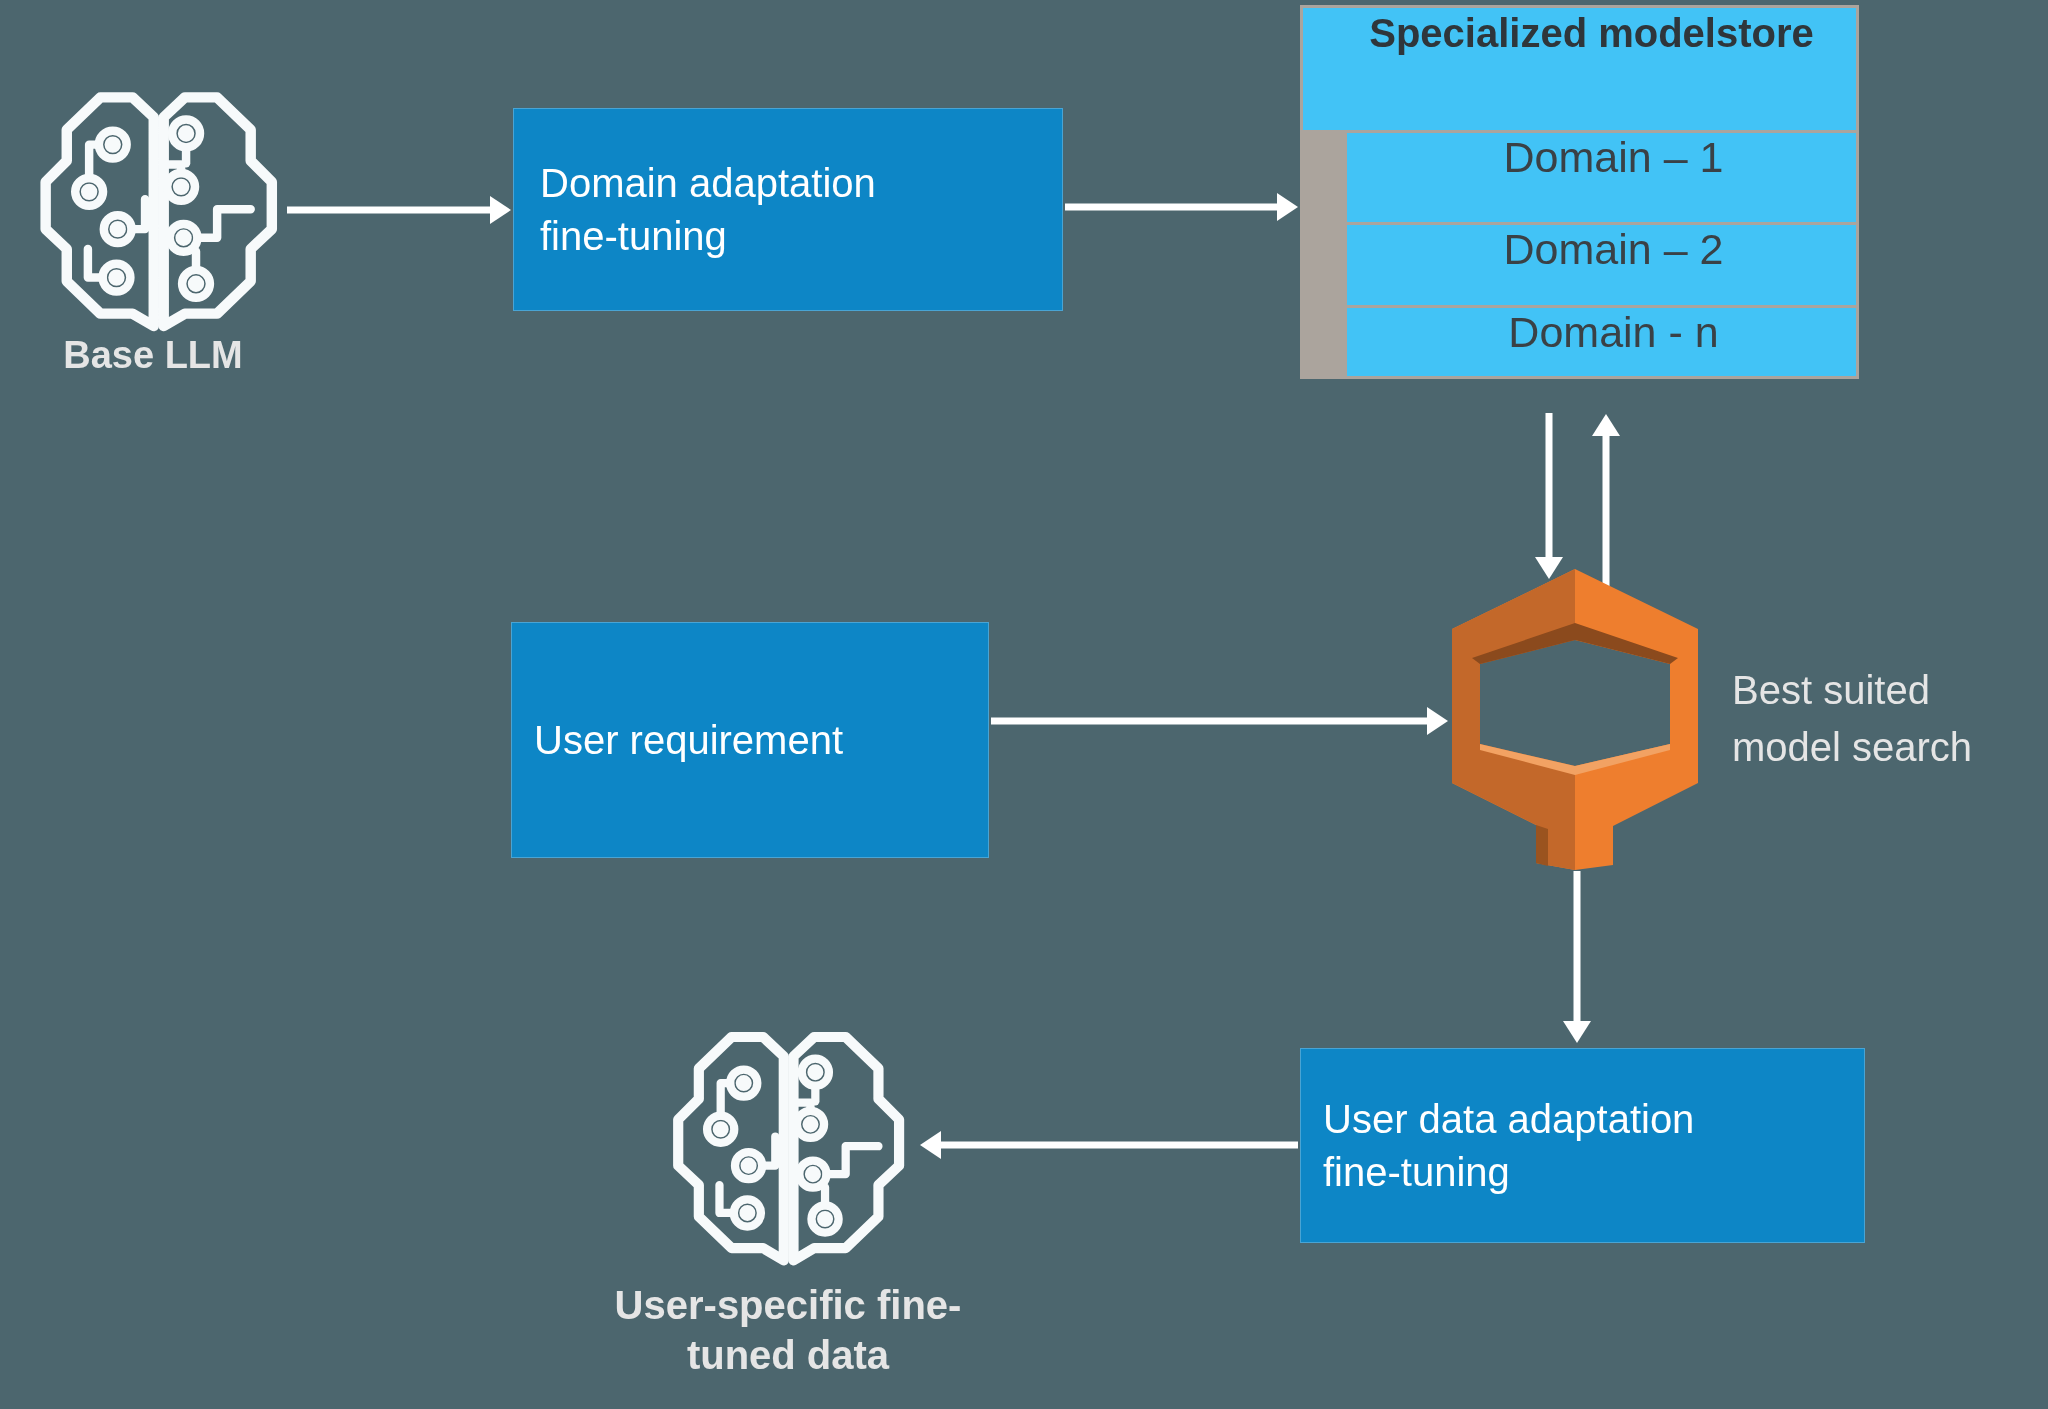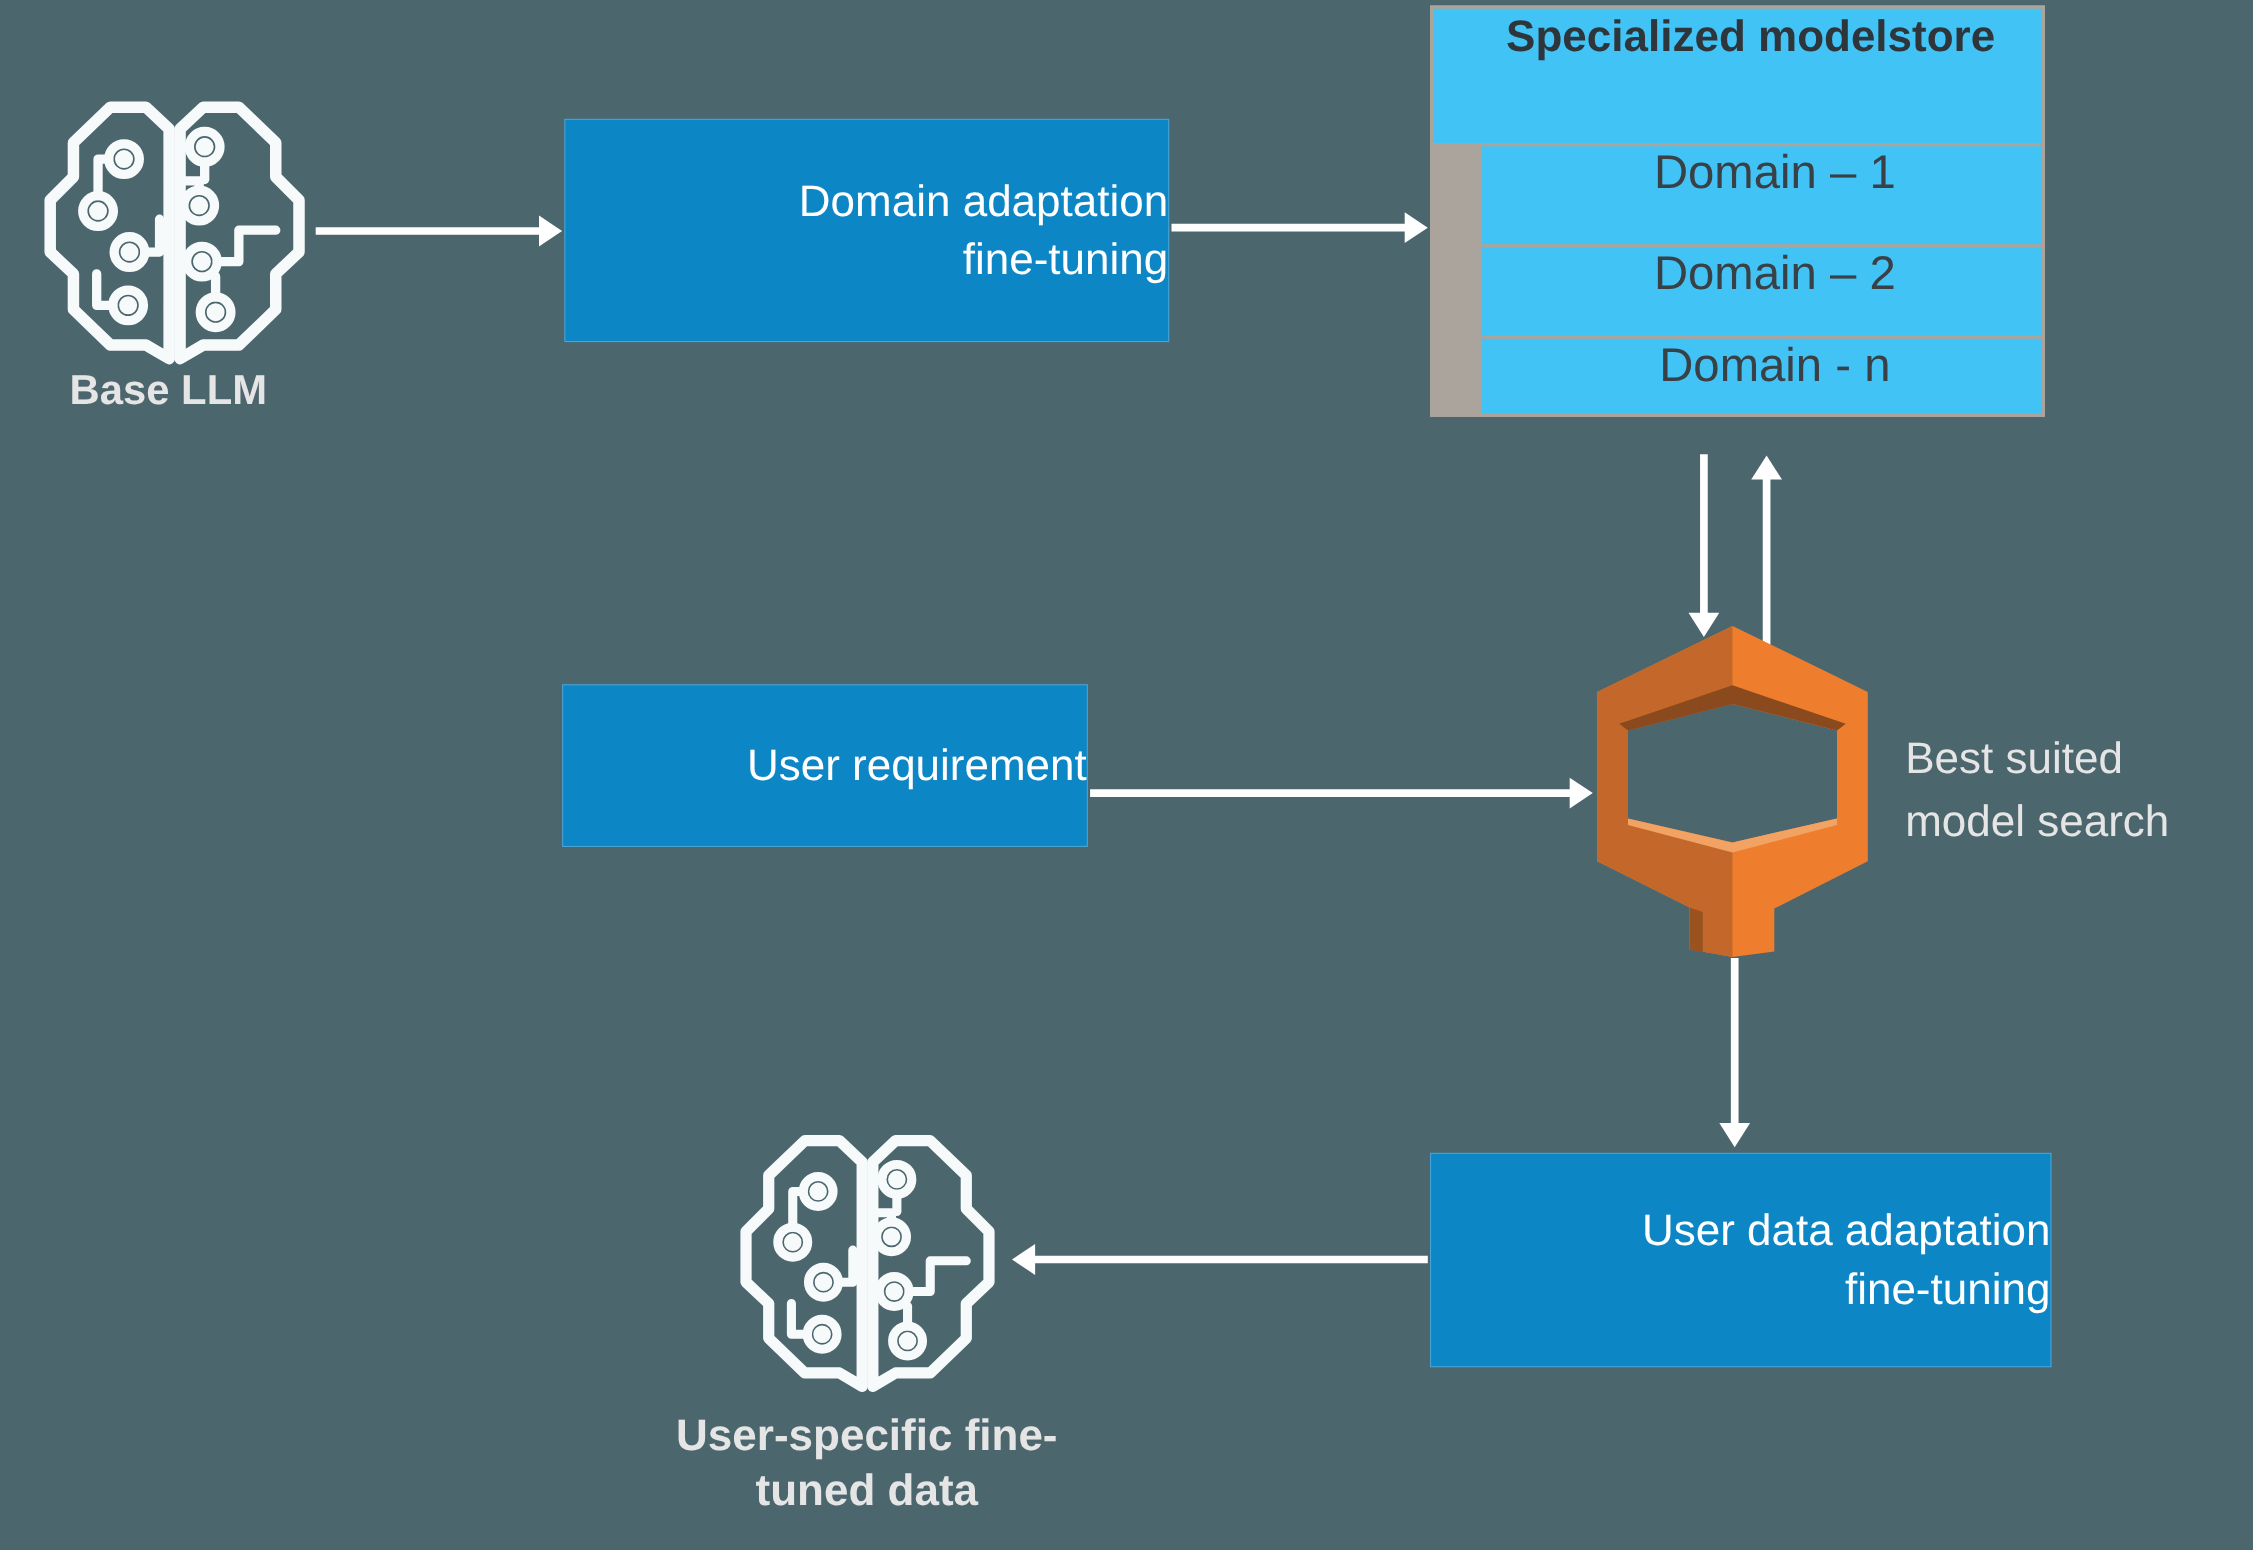--- a/index.html
+++ b/index.html
@@ -6,21 +6,21 @@
   #canvas{
     position:relative;width:2048px;height:1409px;overflow:hidden;
     background:#4C666E;
     font-family:"Liberation Sans","DejaVu Sans",sans-serif;
   }
   
   .bluebox{
     position:absolute;background:#0D86C6;color:#FFFFFF;
     display:flex;flex-direction:column;justify-content:center;
     font-size:40px;line-height:53px;font-weight:400;
-    border:1px solid rgba(255,255,255,0.25);box-sizing:border-box;text-align:right;
+    border:1px solid rgba(255,255,255,0.25);box-sizing:border-box;
   }
   
   .store{
     position:absolute;left:1300px;top:5px;width:553px;
     background:#ABA49D;border:3px solid #ABA49D;
     display:flex;flex-direction:column;gap:3px;box-sizing:content-box;
   }
   .store-cell{background:#42C3F6;display:flex;justify-content:center;padding-left:24px;box-sizing:border-box;}
   .store-header{height:122px;font-weight:700;font-size:40px;line-height:50px;color:#2F363B;}
   .store-row{font-size:43px;color:#3A4146;margin-left:44px;}
@@ -104,21 +104,21 @@
   <svg class="arrow" style="left:1528px;top:413px" width="42" height="168">
     <line x1="21" y1="0" x2="21" y2="146"></line>
       <polygon points="7,144 35,144 21,166"></polygon>
   </svg>
 
   <svg class="arrow" style="left:1585px;top:413px" width="42" height="176">
     <polygon points="7,23 35,23 21,1"></polygon>
       <line x1="21" y1="21" x2="21" y2="175"></line>
   </svg>
 
-  <div class="bluebox" style="left:511px;top:622px;width:478px;height:148px;padding-left:22px;">
+  <div class="bluebox" style="left:511px;top:622px;width:478px;height:236px;padding-left:22px;">
     <span>User requirement</span>
   </div>
 
   <svg class="arrow" style="left:989px;top:700px" width="462" height="42">
     <line x1="2" y1="21" x2="440" y2="21"></line>
       <polygon points="438,7 438,35 459,21"></polygon>
   </svg>
 
   <svg class="arrow" style="left:1556px;top:871px" width="42" height="174">
     <line x1="21" y1="0" x2="21" y2="152"></line>

